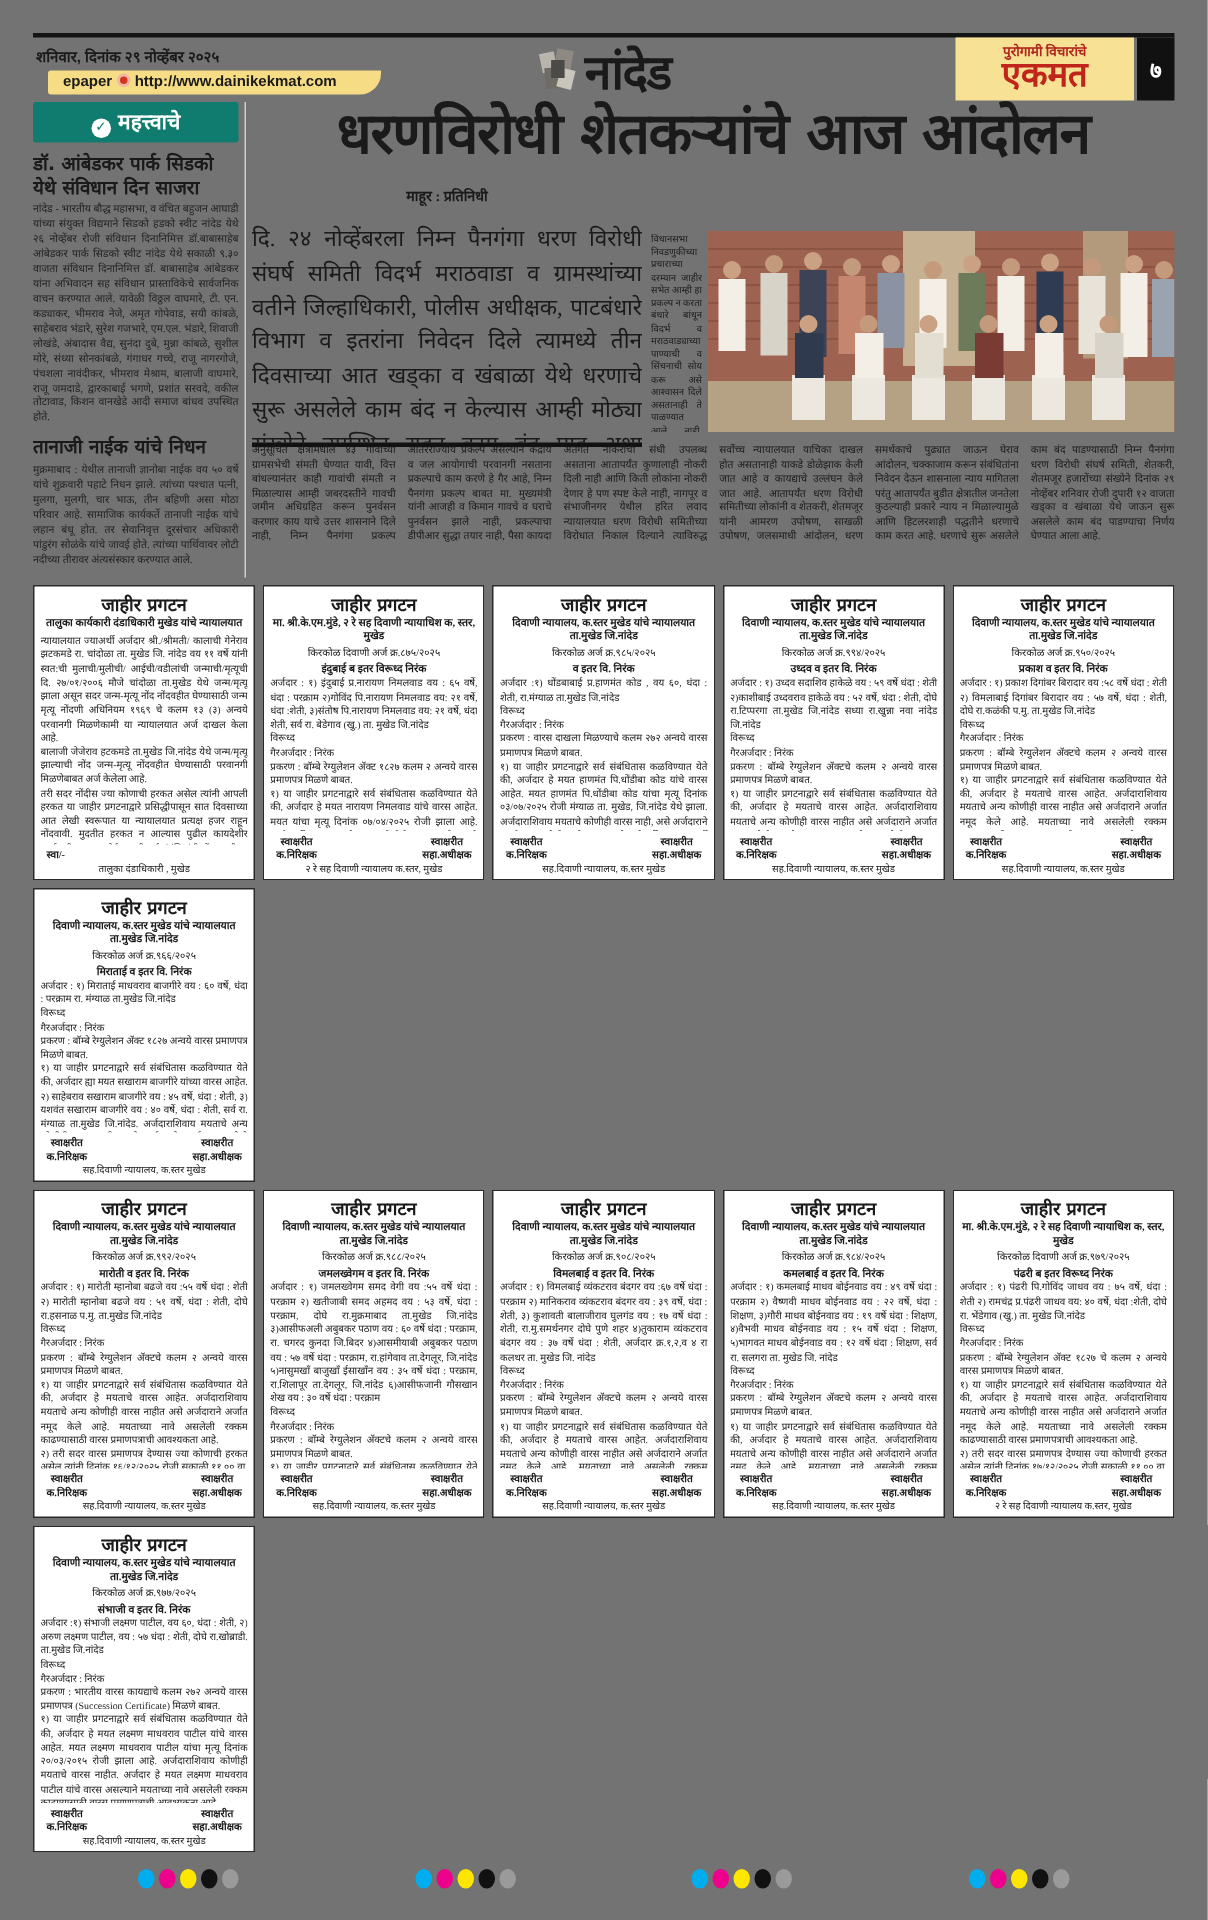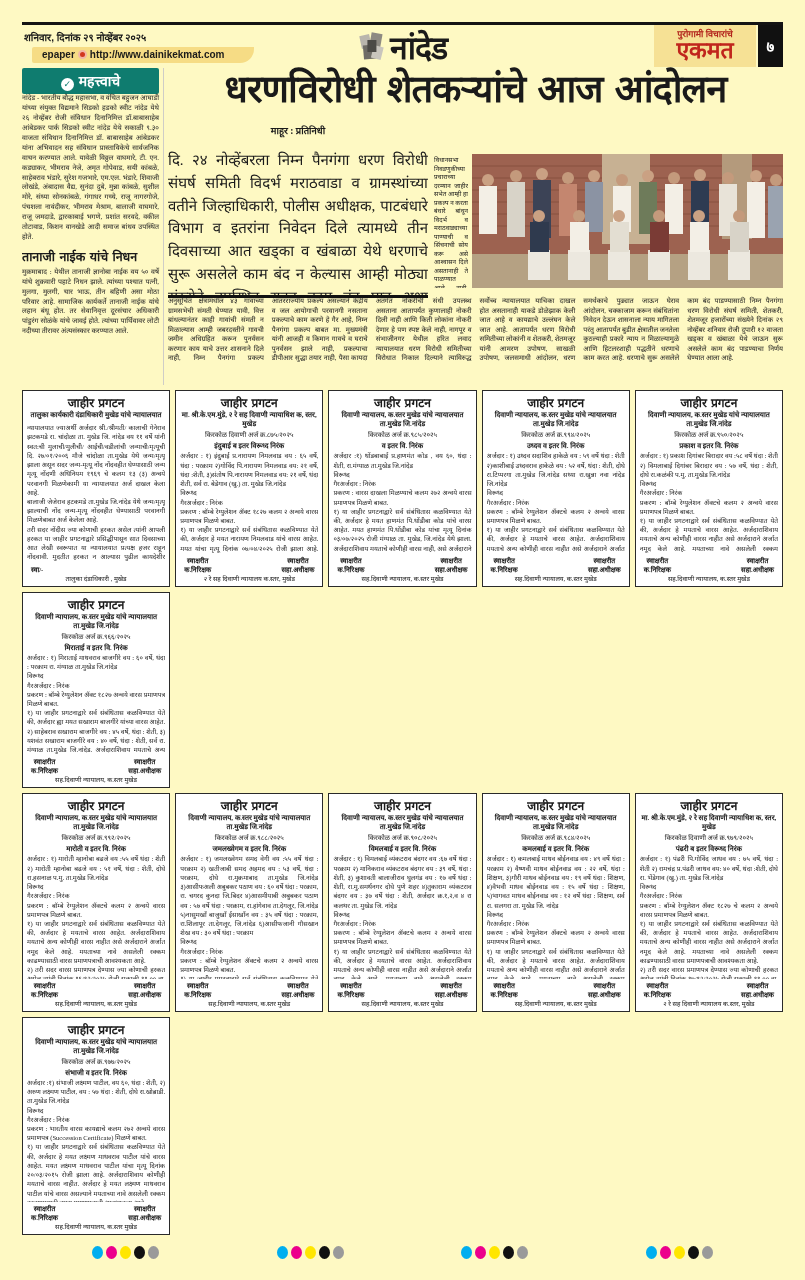--- a/index.html
+++ b/index.html
@@ -1,26 +1,26 @@
 <!DOCTYPE html>
 <html><head>
 <meta charset="utf-8">
 <style>
   * { margin:0; padding:0; box-sizing:border-box; }
   html,body { width:805px; height:1280px; background:#fdfcfa; font-family:"Liberation Serif","DejaVu Serif",serif; color:#1a1a1a; }
-  .sheet { position:absolute; inset:0; background:#fef9c3; overflow:hidden; }
+  .sheet { position:absolute; inset:0; background:#737373; overflow:hidden; }
 
   
   .mast { position:absolute; left:22px; right:22px; top:22px; height:42px; border-top:3px solid #141414; }
   .mast-date { position:absolute; left:2px; top:5px; font-size:10px; font-weight:bold; font-family:"Liberation Sans",sans-serif; }
   .epaper-strip { position:absolute; left:10px; top:22px; background:#f6dc85; border-radius:2px 0 14px 2px; padding:2px 30px 3px 10px; font-size:10px; font-weight:bold; font-family:"Liberation Sans",sans-serif; }
   .epaper-icon { display:inline-block; width:9px; height:9px; border-radius:50%; background:#d2371e; border:2px solid #f3b5a5; vertical-align:-1px; margin:0 3px; }
   .city-wrap { position:absolute; left:50%; top:0; transform:translateX(-50%); display:flex; align-items:center; gap:6px; }
   .city { font-size:32px; font-weight:900; font-family:"DejaVu Sans","Liberation Sans",sans-serif; letter-spacing:-1px; }
-  .brand-box { position:absolute; right:27px; top:0; width:102px; height:42px; background:#f6e195; text-align:center; padding-top:2px; }
+  .brand-box { position:absolute; right:27px; top:0; width:119px; height:42px; background:#f6e195; text-align:center; padding-top:2px; }
   .brand-tagline { font-size:9px; font-weight:bold; color:#b3261d; }
   .brand-name { font-size:23px; font-weight:900; color:#c0251c; font-family:"DejaVu Sans","Liberation Sans",sans-serif; line-height:0.9; }
   .page-no { position:absolute; right:0; top:0; width:25px; height:42px; background:#111; color:#fff; display:flex; align-items:center; justify-content:center; font-size:15px; font-weight:bold; }
 
   
   .left-col { position:absolute; left:22px; top:68px; width:142px; height:317px; overflow:hidden; border-right:1px solid #cfcdc7; padding-right:4px; }
   .imp-header { background:#0f7c6f; color:#fff; font-size:14px; font-weight:bold; text-align:center; padding:3px 16px; border-radius:2px; font-family:"DejaVu Sans","Liberation Sans",sans-serif; }
   .imp-icon { display:inline-block; width:13px; height:13px; border-radius:50%; background:#fff; color:#0f7c6f; font-size:9px; line-height:13px; margin-right:5px; vertical-align:-1px; }
   .imp-h { font-size:12.5px; font-weight:800; line-height:1.25; margin:6px 0 3px; font-family:"DejaVu Sans","Liberation Sans",sans-serif; }
   .imp-body { font-size:7px; line-height:1.42; text-align:justify; color:#222; }
@@ -73,20 +73,21 @@
     </div>
     <div class="brand-box">
       <div class="brand-tagline">पुरोगामी विचारांचे</div>
       <div class="brand-name">एकमत</div>
     </div>
     <div class="page-no">७</div>
   </div>
 
   <div class="left-col">
     <div class="imp-header"><span class="imp-icon">✓</span><span>महत्त्वाचे</span></div>
+    <div class="imp-h">डॉ. आंबेडकर पार्क सिडको येथे संविधान दिन साजरा</div>
     <div class="imp-body">नांदेड - भारतीय बौद्ध महासभा, व वंचित बहुजन आघाडी यांच्या संयुक्त विद्यमाने सिडको हडको स्वीट नांदेड येथे २६ नोव्हेंबर रोजी संविधान दिनानिमित्त डॉ.बाबासाहेब आंबेडकर पार्क सिडको स्वीट नांदेड येथे सकाळी ९.३० वाजता संविधान दिनानिमित्त डॉ. बाबासाहेब आंबेडकर यांना अभिवादन सह संविधान प्रास्ताविकेचे सार्वजनिक वाचन करण्यात आले. यावेळी विठ्ठल वाघमारे, टी. एन. कड्याकर, भीमराव नेजे, अमृत गोपेवाड, सयी कांबळे, साहेबराव भंडारे, सुरेश गजभारे, एम.एल. भंडारे, शिवाजी लोखंडे, अंबादास वैद्य, सुनंदा दुबे, मुन्ना कांबळे, सुशील मोरे, संध्या सोनकांबळे, गंगाधर गच्चे, राजू नागरगोजे, पंचशला नावंदीकर, भीमराव मेश्राम, बालाजी वाघमारे, राजू जमदाडे, द्वारकाबाई भगणे, प्रशांत सरवदे, वकील तोटावाड, किशन वानखेडे आदी समाज बांधव उपस्थित होते.</div>
     <div class="imp-h">तानाजी नाईक यांचे निधन</div>
     <div class="imp-body">मुक्रमाबाद : येथील तानाजी ज्ञानोबा नाईक वय ५० वर्षे यांचे शुक्रवारी पहाटे निधन झाले. त्यांच्या पश्चात पत्नी, मुलगा, मुलगी, चार भाऊ, तीन बहिणी असा मोठा परिवार आहे. सामाजिक कार्यकर्ते तानाजी नाईक यांचे लहान बंधू होत. तर सेवानिवृत्त दूरसंचार अधिकारी पांडुरंग सोळंके यांचे जावई होते. त्यांच्या पार्थिवावर लोटी नदीच्या तीरावर अंत्यसंस्कार करण्यात आले.</div>
   </div>
 
   <h1 class="main-headline">धरणविरोधी शेतकऱ्यांचे आज आंदोलन</h1>
   <div class="lead-box">
     <div class="byline">माहूर : प्रतिनिधी</div>
     <div class="lead-body">दि. २४ नोव्हेंबरला निम्न पैनगंगा धरण विरोधी संघर्ष समिती विदर्भ मराठवाडा व ग्रामस्थांच्या वतीने जिल्हाधिकारी, पोलीस अधीक्षक, पाटबंधारे विभाग व इतरांना निवेदन दिले त्यामध्ये तीन दिवसाच्या आत खड्का व खंबाळा येथे धरणाचे सुरू असलेले काम बंद न केल्यास आम्ही मोठ्या संख्येने उपस्थित राहून काम बंद पाडू अशा आशयाचे निवेदन दिल्यानंतरही शासनाने आज पावेतो काम बंद केले नाही त्यामुळे धरण विरोधी संघर्ष समिती विदर्भ मराठवाडा व शेतकरी, शेतमजूर दिनांक २९ नोव्हेंबर शनिवार रोजी दुपारी १२ वाजता प्रकल्प स्थळी जाऊन काम बंद पाडणार असल्याचे निम्न पैनगंगा धरण विरोधी संघर्ष समितीच्या पदाधिकाऱ्यांनी सांगितले.</div>
   </div>

